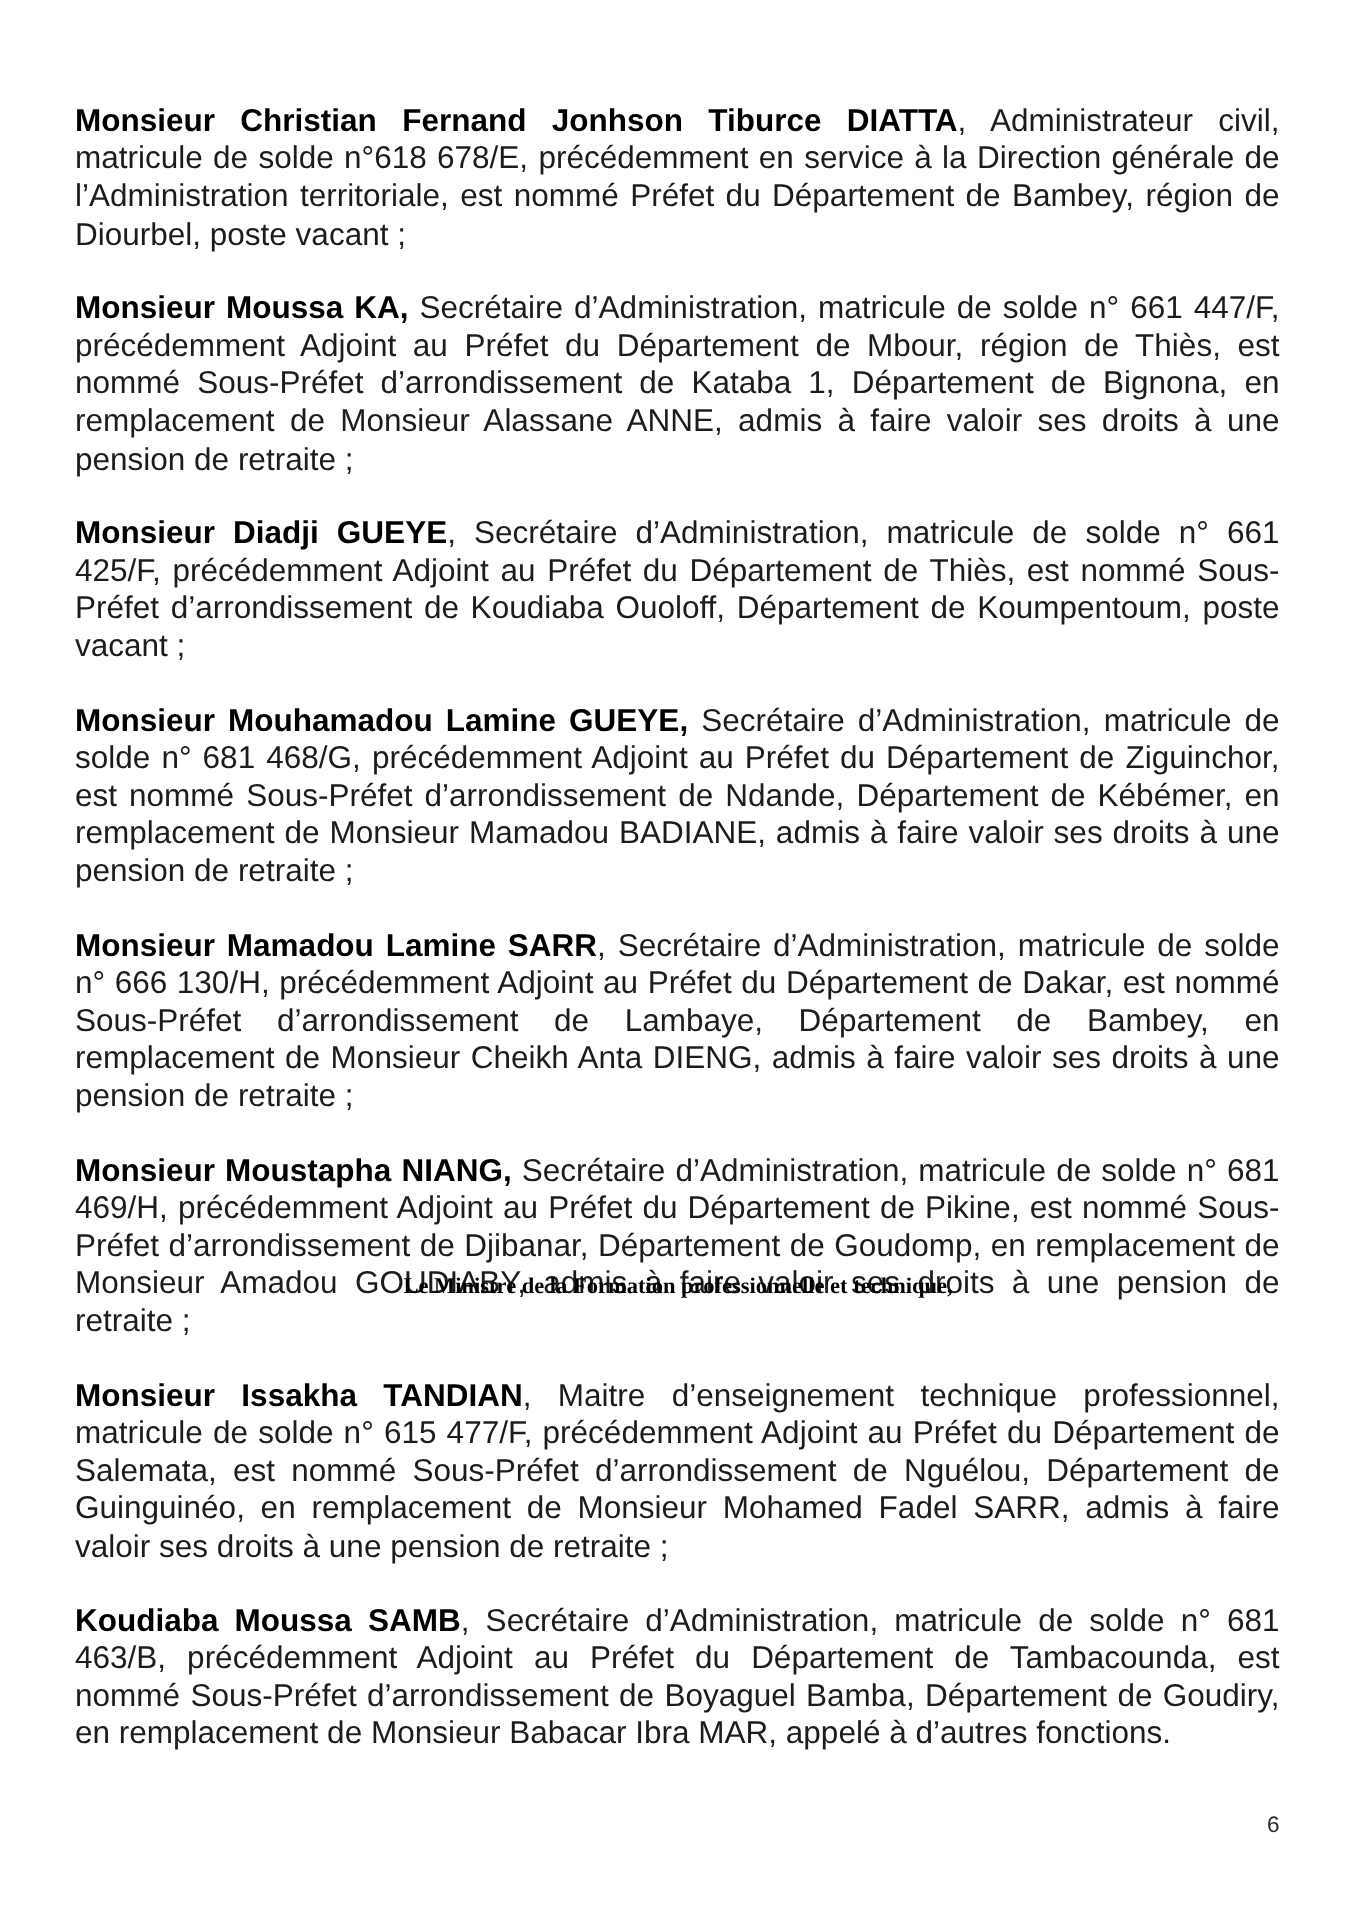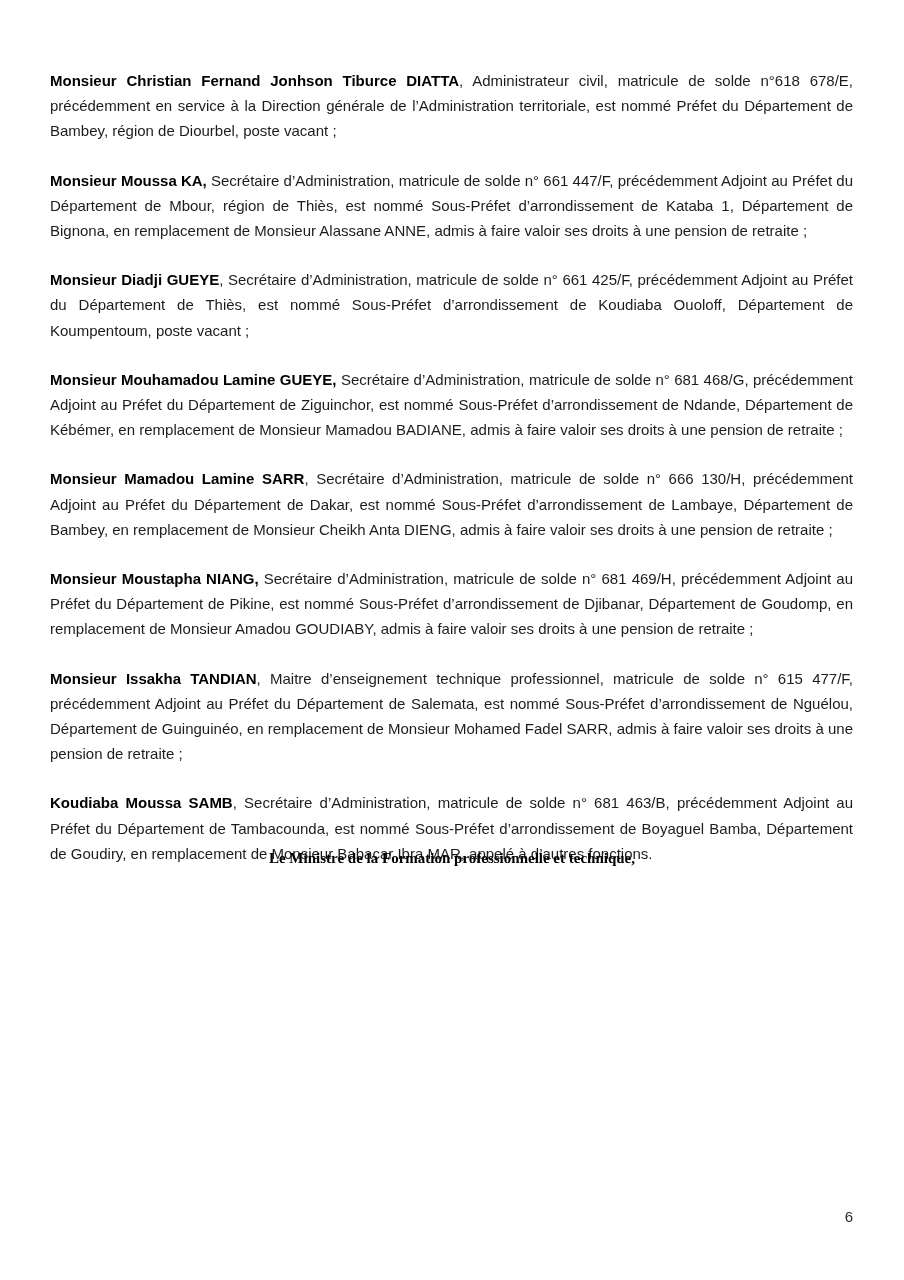--- a/index.html
+++ b/index.html
@@ -18,21 +18,21 @@
     font-family: "Liberation Sans", sans-serif;
     color: #1a1a1a;
   }
   .content {
     position: absolute;
     left: 50px;
     top: 68px;
     width: 803px;
   }
   .para {
-    font-size: 15px;
+    font-size: 21px;
     line-height: 25.2px;
     text-align: justify;
     text-justify: inter-word;
     margin: 0 0 24px 0;
     color: #1c1c1c;
     -webkit-font-smoothing: antialiased;
   }
   .para:last-of-type {
     margin-bottom: 0;
   }

